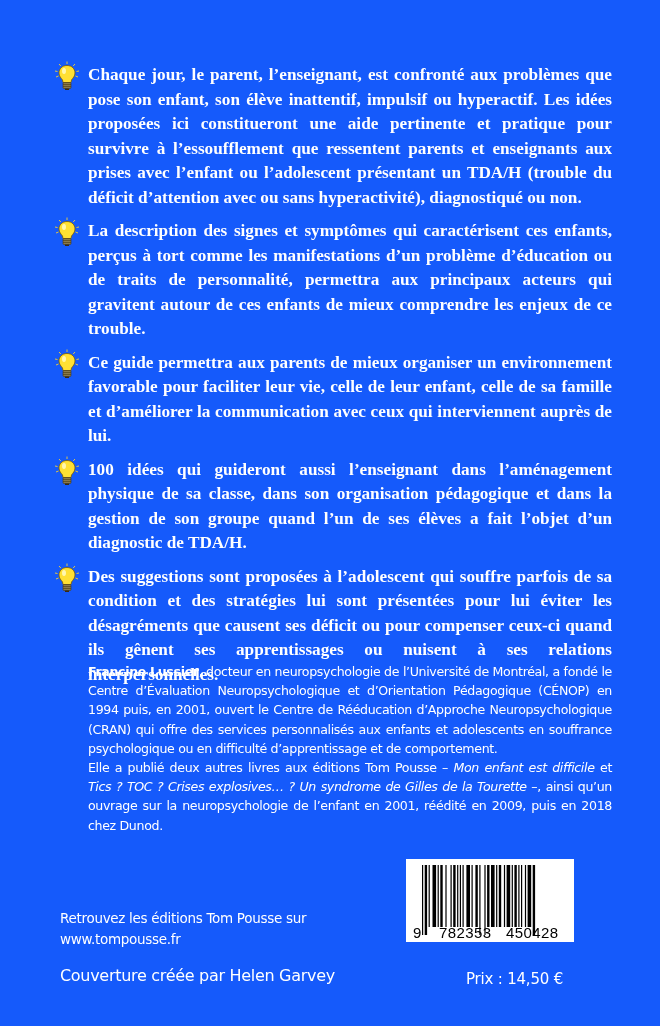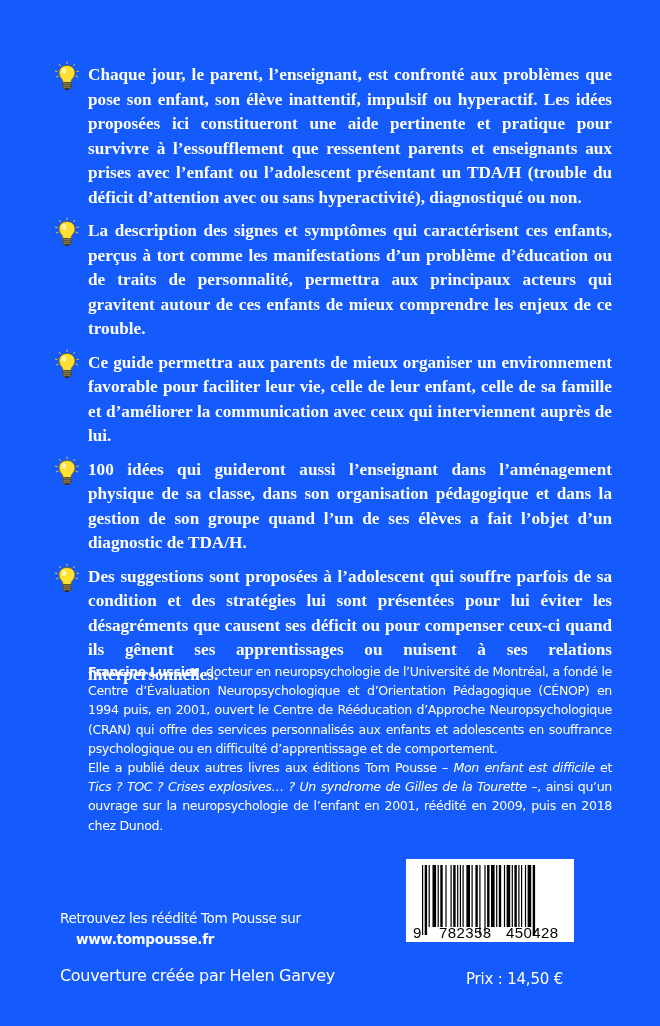--- a/index.html
+++ b/index.html
@@ -7,21 +7,21 @@
   .bullets { position:absolute; left:88px; top:63px; width:524px; font-family:"Liberation Serif","DejaVu Serif",serif; font-size:17.2px; line-height:24.5px;font-weight:bold; }
   .bullet { position:relative; text-align:justify; margin-bottom:9px; }
   .bulb { position:absolute; left:-34px; top:-2px; width:26px; height:30px; }
   .bio { position:absolute; left:88px; top:662px; width:524px; font-family:"DejaVu Sans","Liberation Sans",sans-serif; font-size:12.6px; line-height:19.2px; text-align:justify; letter-spacing:-0.35px; }
   .bio p { margin:0; }
   .bio b { font-weight:bold;margin-top:7px; }
   .bio i { font-style:italic;margin-top:11px; }
   .barcode { position:absolute; left:406px; top:859px; width:168px; height:83px; background:#fff; }
   .barcode svg { display:block; }
   .footer-promo { position:absolute; left:60px; top:908px; font-family:"DejaVu Sans","Liberation Sans",sans-serif; font-size:13.5px; line-height:21px; letter-spacing:-0.3px; }
-  .footer-promo .url { font-weight:bold;margin-left:16px; }
+  .footer-promo .url { font-weight:normal; }
   .credit { position:absolute; left:60px; top:966px; font-family:"DejaVu Sans","Liberation Sans",sans-serif; font-size:16px; letter-spacing:-0.3px; }
   .price { position:absolute; left:466px; top:963px; font-family:"DejaVu Sans","Liberation Sans",sans-serif; font-size:15px; letter-spacing:-0.2px;margin-top:7px; }
 </style>
 </head>
 <body>
 
 <svg width="0" height="0" style="position:absolute">
   <defs>
     <symbol id="bulb" viewBox="0 0 26 30">
       <g stroke="#f2d23a" stroke-width="1" opacity="0.9">
@@ -115,18 +115,18 @@
         <rect x="121.60000000000007" y="6" width="3.5999999999999996" height="62"></rect>
         <rect x="126.70000000000006" y="6" width="2.4" height="70"></rect>
       </g>
     <text x="7" y="79" font-family="Liberation Sans, sans-serif" font-size="15" fill="#000">9</text>
     <text x="33" y="79" font-family="Liberation Sans, sans-serif" font-size="15" fill="#000" textLength="52">782353</text>
     <text x="100" y="79" font-family="Liberation Sans, sans-serif" font-size="15" fill="#000" textLength="52">450428</text>
   </svg>
 </div>
 
 <div class="footer-promo">
-  <div>Retrouvez les réédité Tom Pousse sur</div>
+  <div>Retrouvez les éditions Tom Pousse sur</div>
   <div class="url">www.tompousse.fr</div>
 </div>
 
 <div class="credit">Couverture créée par Helen Garvey</div>
 <div class="price">Prix : 14,50 €</div>
 
 </body></html>

